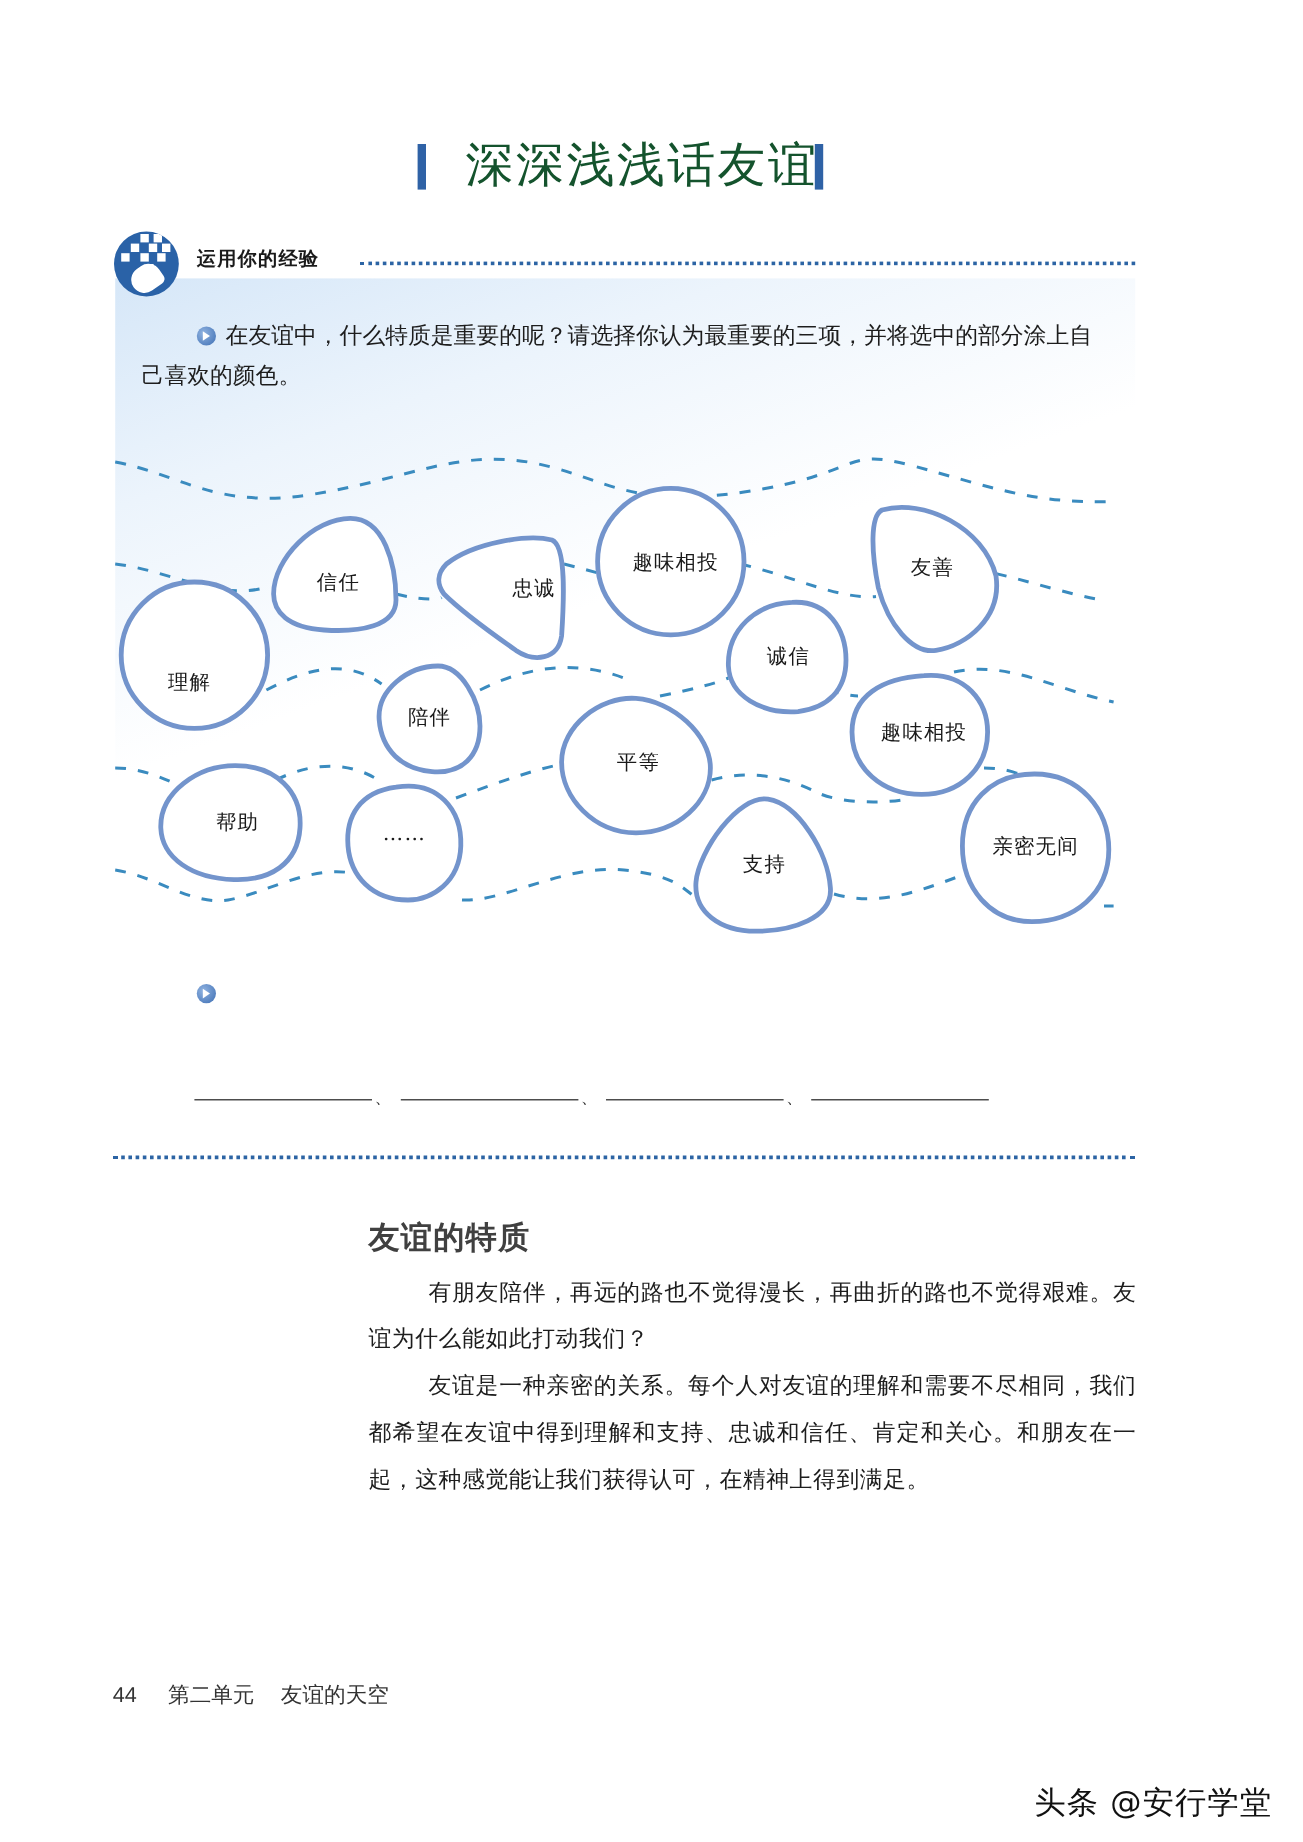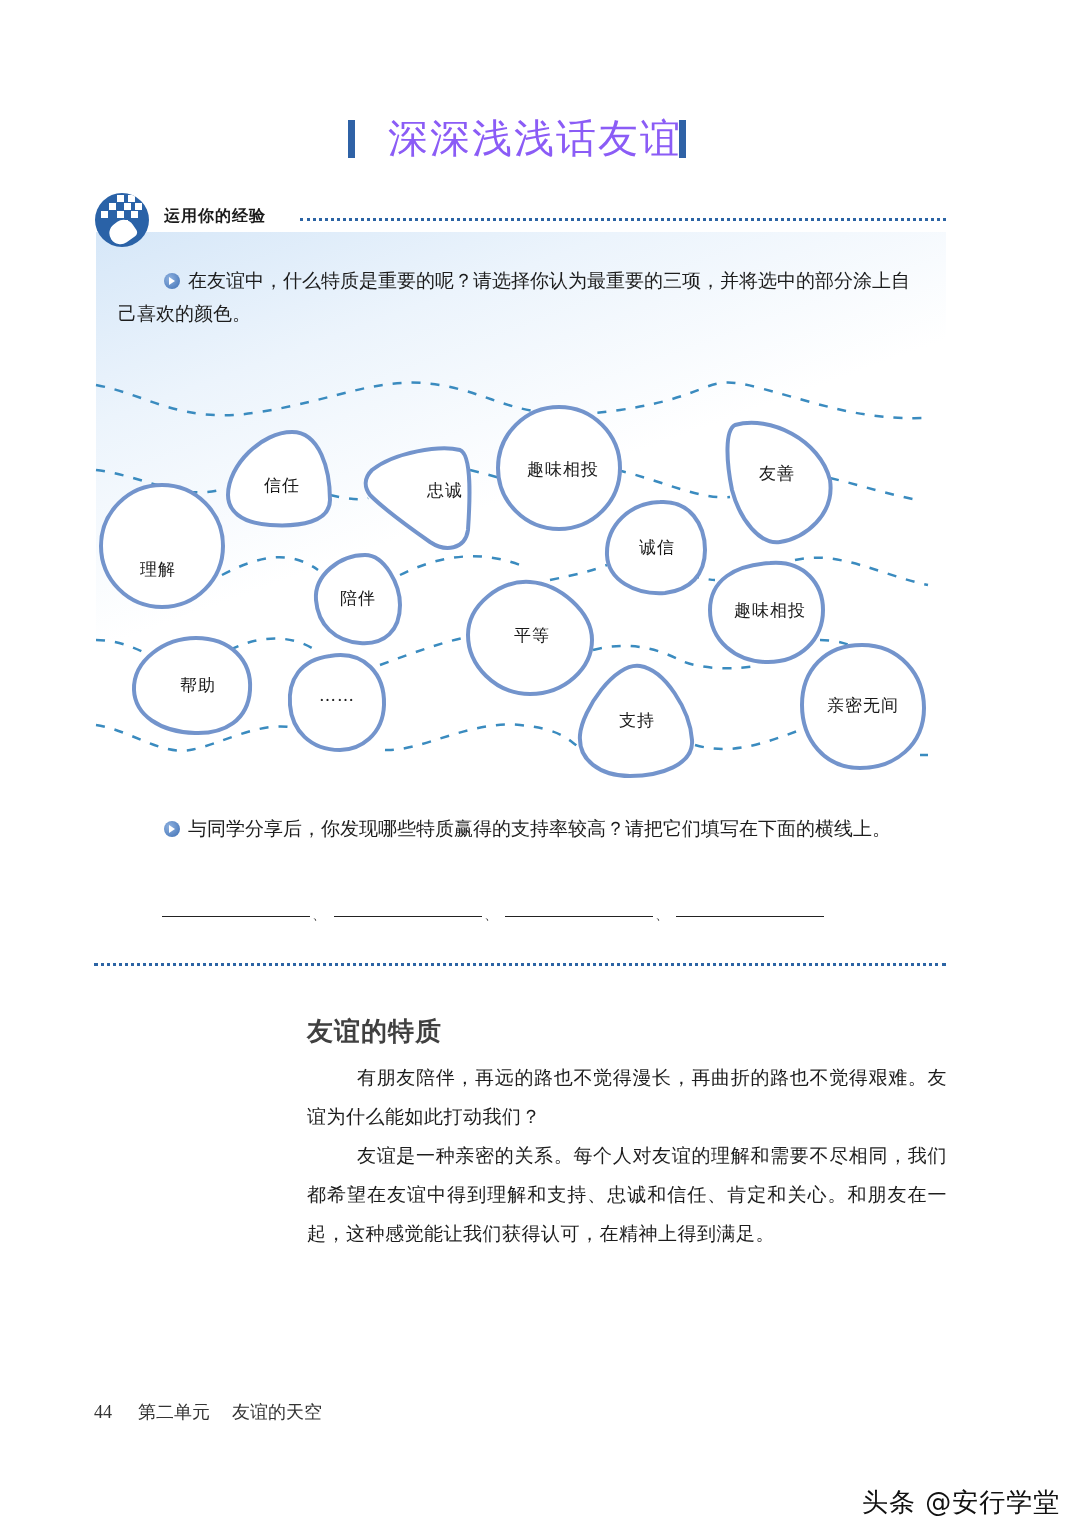--- a/index.html
+++ b/index.html
@@ -6,22 +6,22 @@
   body {
     width: 1086px; height: 1535px; position: relative; overflow: hidden;
     background: #ffffff;
     font-family: "DejaVu Sans", "Liberation Sans", sans-serif;
     color: #222;
   }
   
   .title-bar { position: absolute; top: 120px; width: 7px; height: 38px; background: #2f62a6; }
   .title {
     position: absolute; left: 388px; top: 110px; width: 300px;
-    font-family: Liberation Sans, sans-serif;
-    font-size: 40px; letter-spacing: 2px; color: #8b5cf6; line-height: 56px;
+    font-family: Liberation Serif, serif;
+    font-size: 40px; letter-spacing: 2px; color: #14532d; line-height: 56px;
   }
   
   .panel {
     position: absolute; left: 96px; top: 232px; width: 850px; height: 560px;
     background: linear-gradient(160deg, #d6e7f8 0%, #ecf4fc 22%, #ffffff 48%);
   }
   .sec-icon {
     position: absolute; left: 95px; top: 193px; width: 54px; height: 54px;
     border-radius: 50%; background: #2a62a7; overflow: hidden;
   }
@@ -68,21 +68,21 @@
   .para {
     position: absolute; left: 307px; width: 640px;
     font-family: "DejaVu Serif", "Liberation Serif", serif;
     font-size: 19px; line-height: 39px; color: #1d1d1d; text-indent: 50px;
     letter-spacing: 0.5px; text-align: justify;
   }
   .footer {
     position: absolute; left: 94px; top: 1400px;
     font-family: "DejaVu Serif", "Liberation Serif", serif; font-size: 18px; color: #333;
   }
-  .footer .num { font-family: Liberation Serif, serif; margin-right: 26px; }
+  .footer .num { font-family: Liberation Sans, sans-serif; margin-right: 26px; }
   .footer .unit { margin-right: 22px; }
   .watermark {
     position: absolute; left: 862px; top: 1485px;
     font-size: 26px; color: #111; letter-spacing: 1px;
     text-shadow: 1px 1px 0 #fff, -1px -1px 0 #fff;
   }
 </style>
 </head>
 <body>
 
@@ -157,21 +157,21 @@
 <div class="bubble-label" style="left:657px;top:547px;">诚信</div>
 <div class="bubble-label" style="left:358px;top:598px;">陪伴</div>
 <div class="bubble-label" style="left:770px;top:610px;">趣味相投</div>
 <div class="bubble-label" style="left:532px;top:635px;">平等</div>
 <div class="bubble-label" style="left:198px;top:685px;">帮助</div>
 <div class="bubble-label" style="left:337px;top:695px;">……</div>
 <div class="bubble-label" style="left:637px;top:720px;">支持</div>
 <div class="bubble-label" style="left:863px;top:705px;">亲密无间</div>
 
 <div class="q" style="top:812px;">
-  <span class="bullet"></span><span>与同学分享后，你发现哪些特质赢得的支持率较高？请把它们填写在下面的横线上。</span>
+  <span class="bullet"></span>
 </div>
 
 <div class="blank" style="left:162px;"></div>
 <div class="sep" style="left:312px;">、</div>
 <div class="blank" style="left:334px;"></div>
 <div class="sep" style="left:484px;">、</div>
 <div class="blank" style="left:505px;"></div>
 <div class="sep" style="left:655px;">、</div>
 <div class="blank" style="left:676px;"></div>
 

